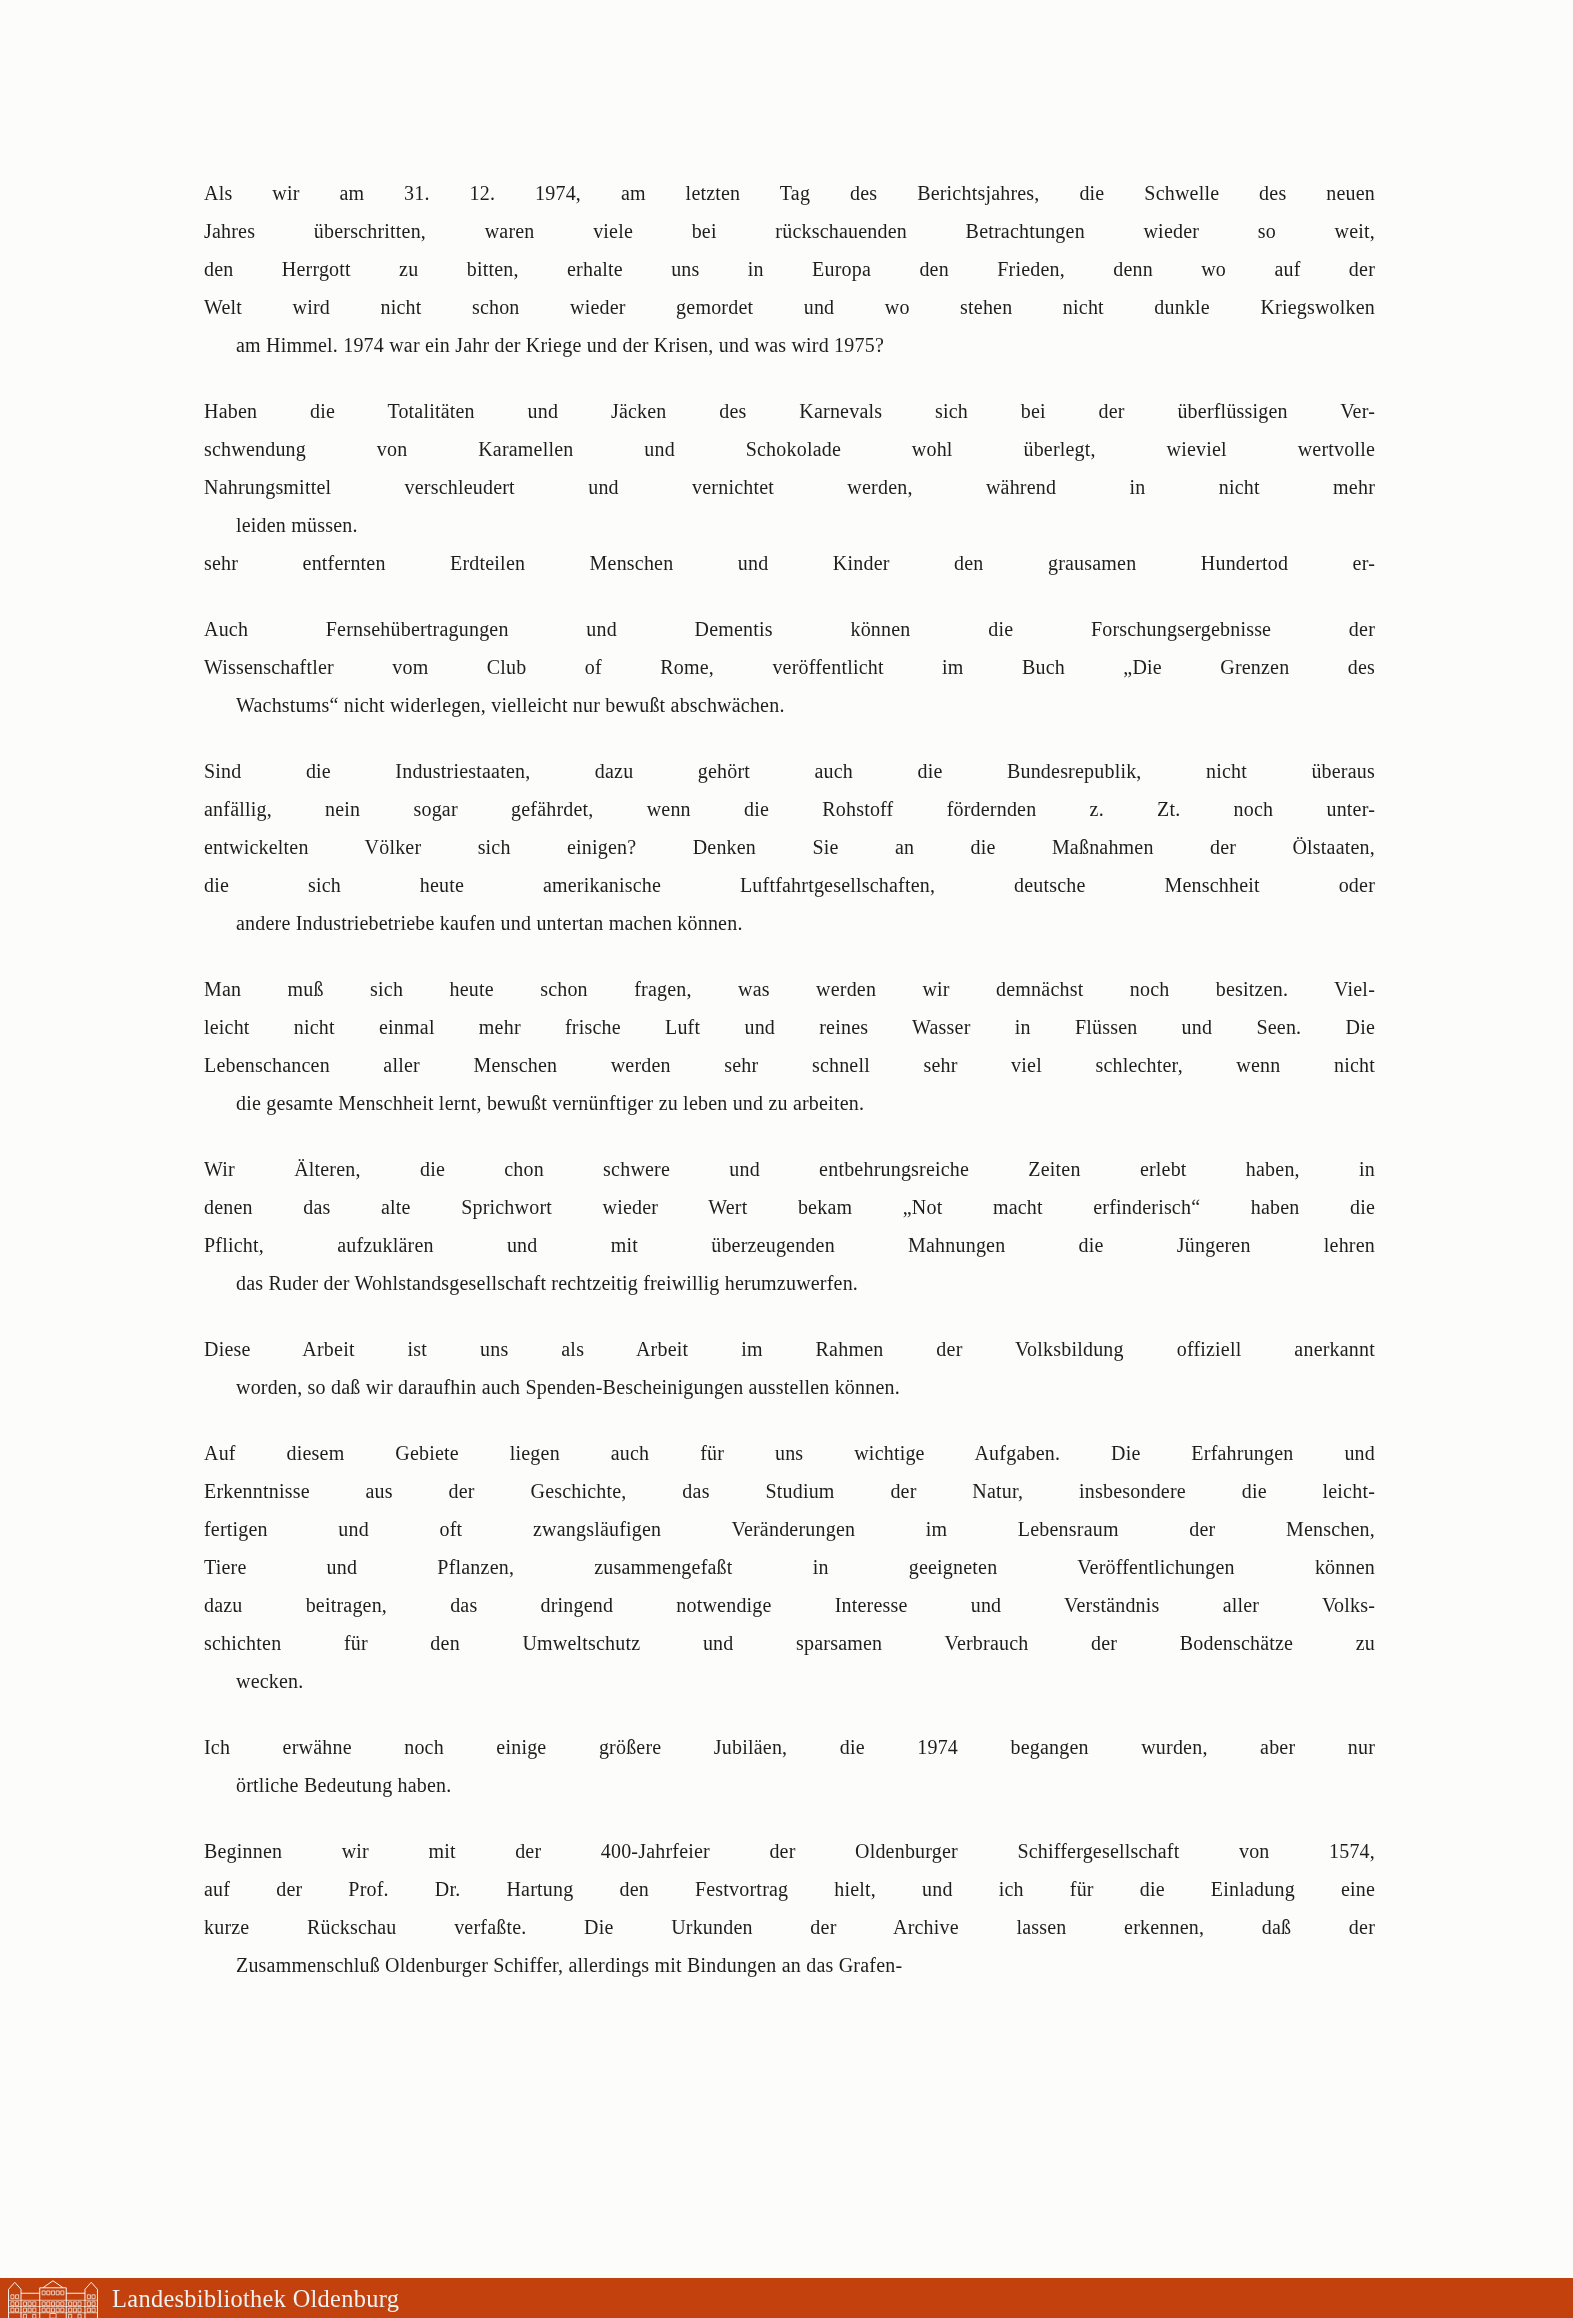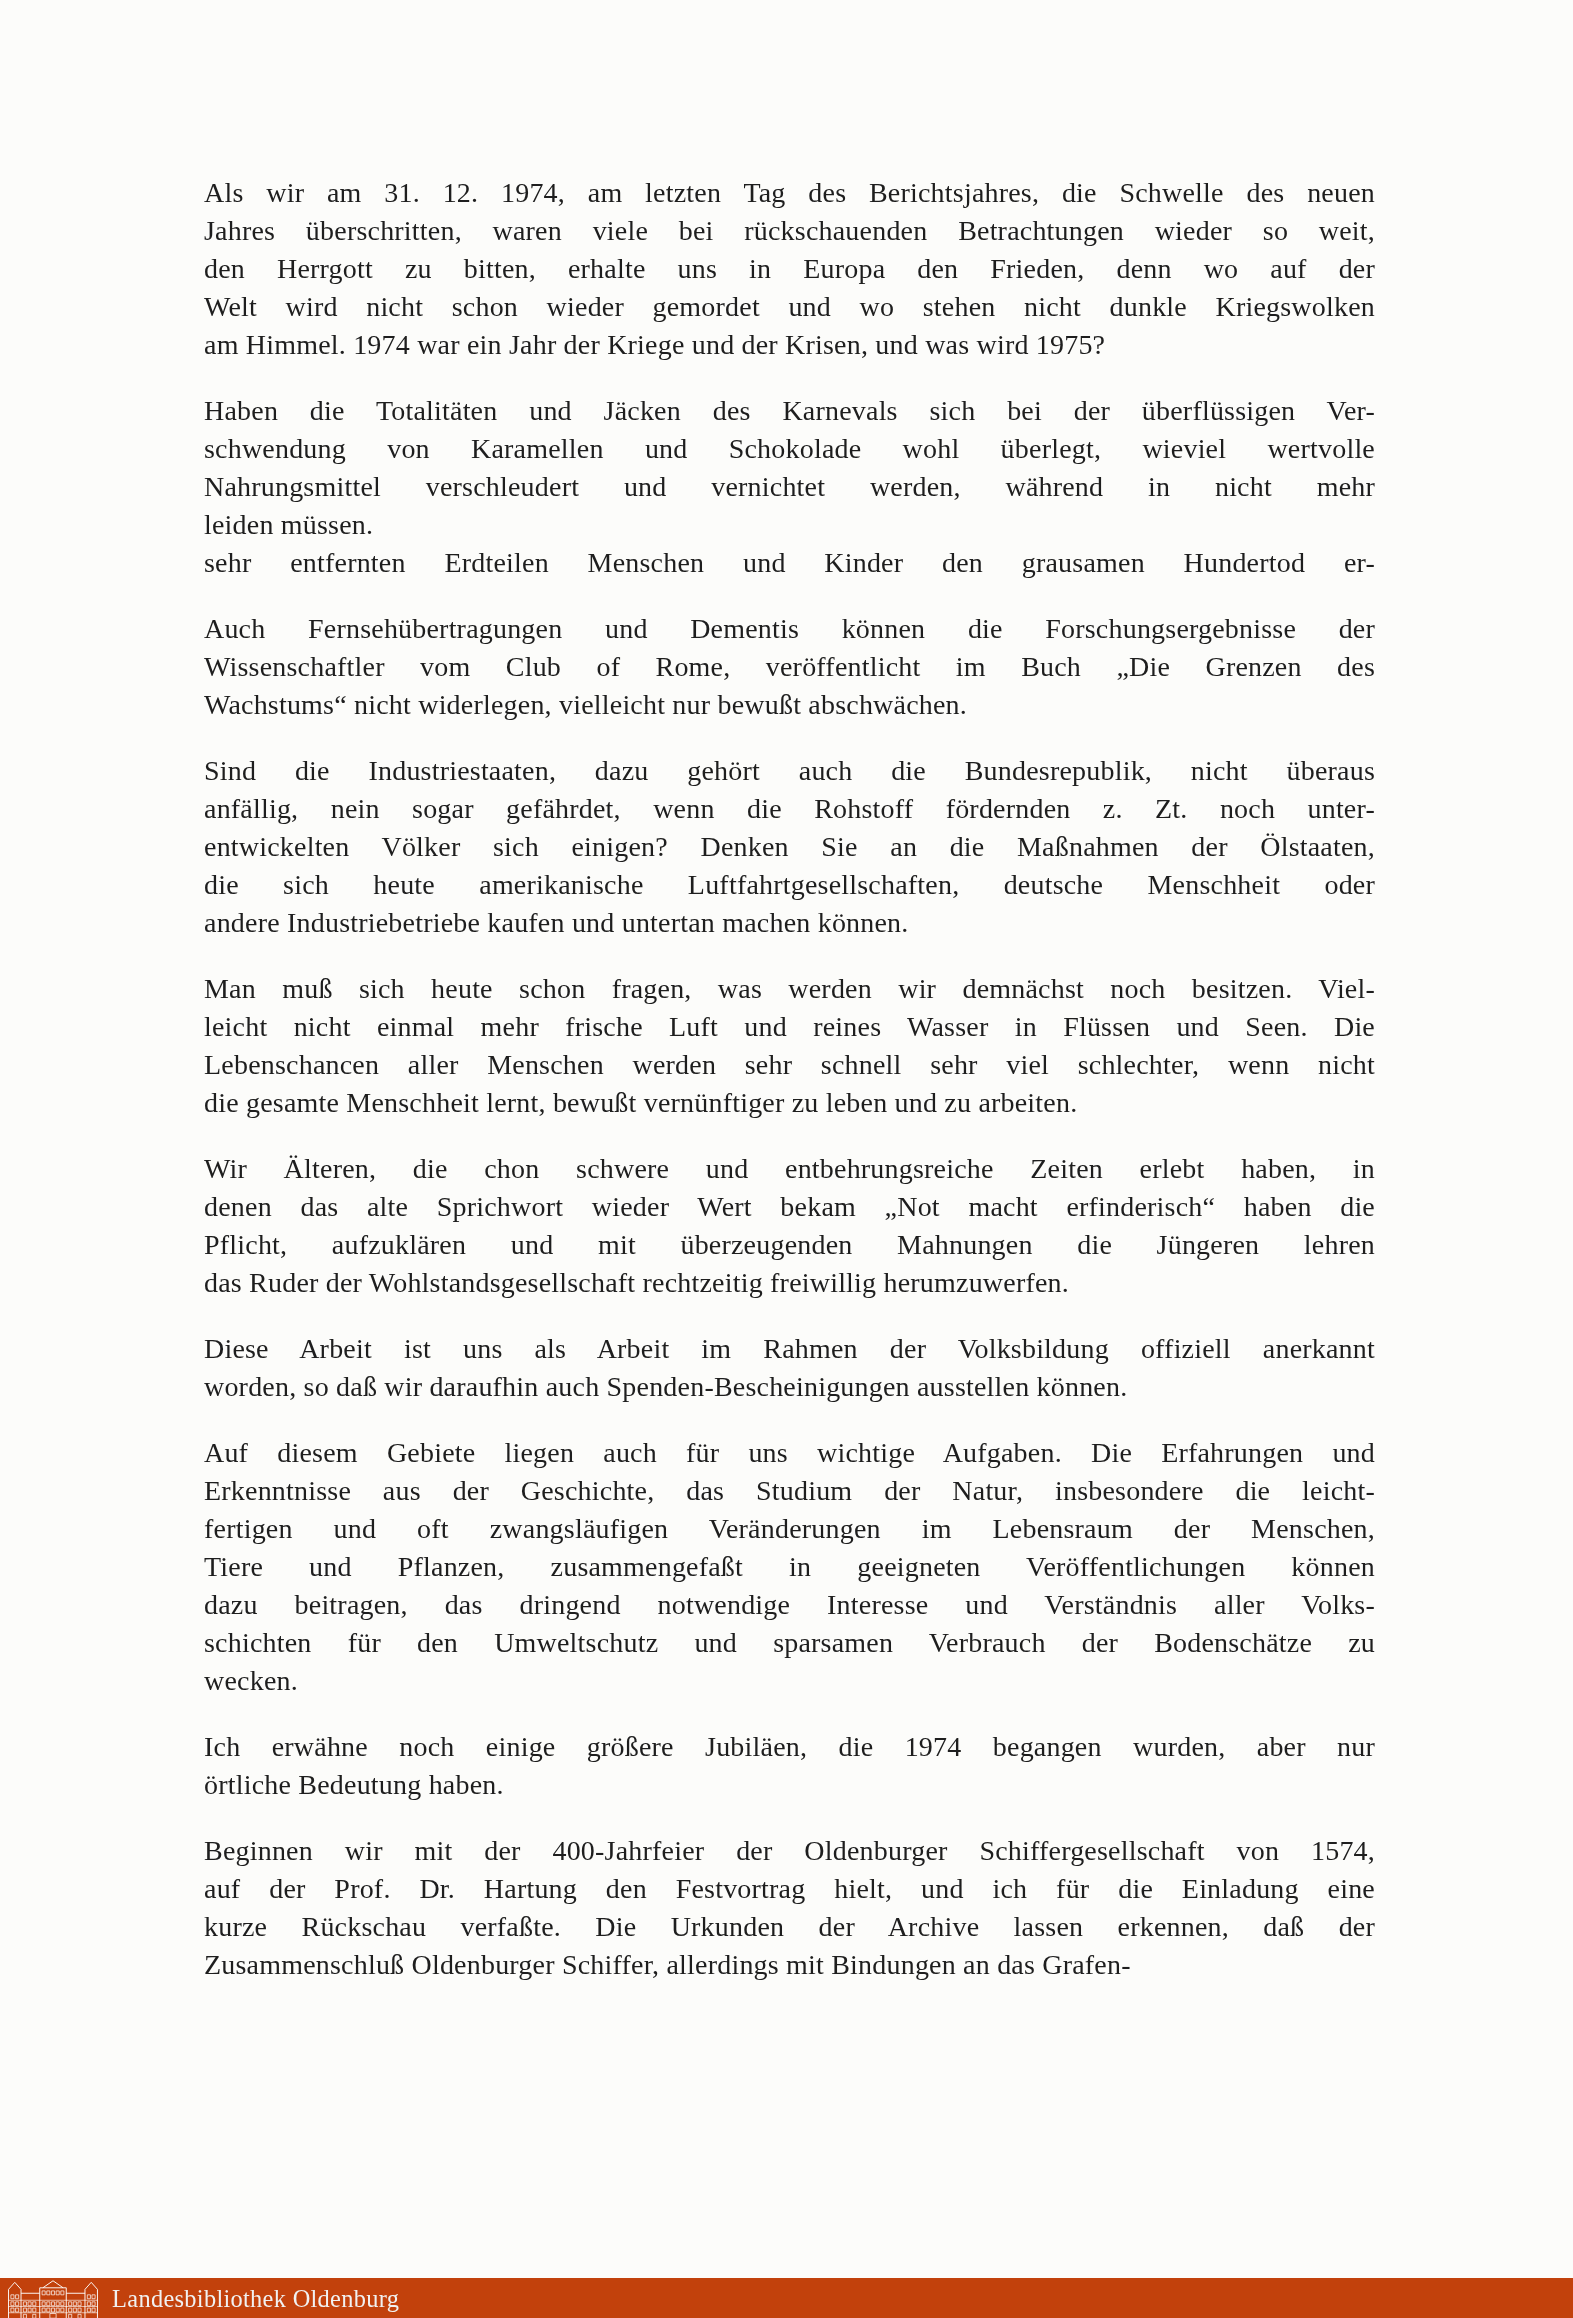--- a/index.html
+++ b/index.html
@@ -15,29 +15,30 @@
     background: #fcfcfa;
   }
   .text-block {
     position: absolute;
     left: 204px; top: 174px;
     width: 1171px;
     color: #1e1e1e;
   }
   .paragraph { margin: 0 0 28px 0; }
   .line {
-    font-size: 28px;
+    font-size: 20px;
     line-height: 38px;
     text-align: justify;
     text-align-last: justify;
     letter-spacing: 0.2px;
     white-space: normal;
   }
   .line.last {
     text-align-last: left;
+    margin-left: 32px;
   }
   .page-number {
     font-size: 29px;
     line-height: 38px;
     color: #1e1e1e;
     margin-top: 28px;
   }
   .footer-bar {
     position: absolute;
     left: 0; bottom: 0;

